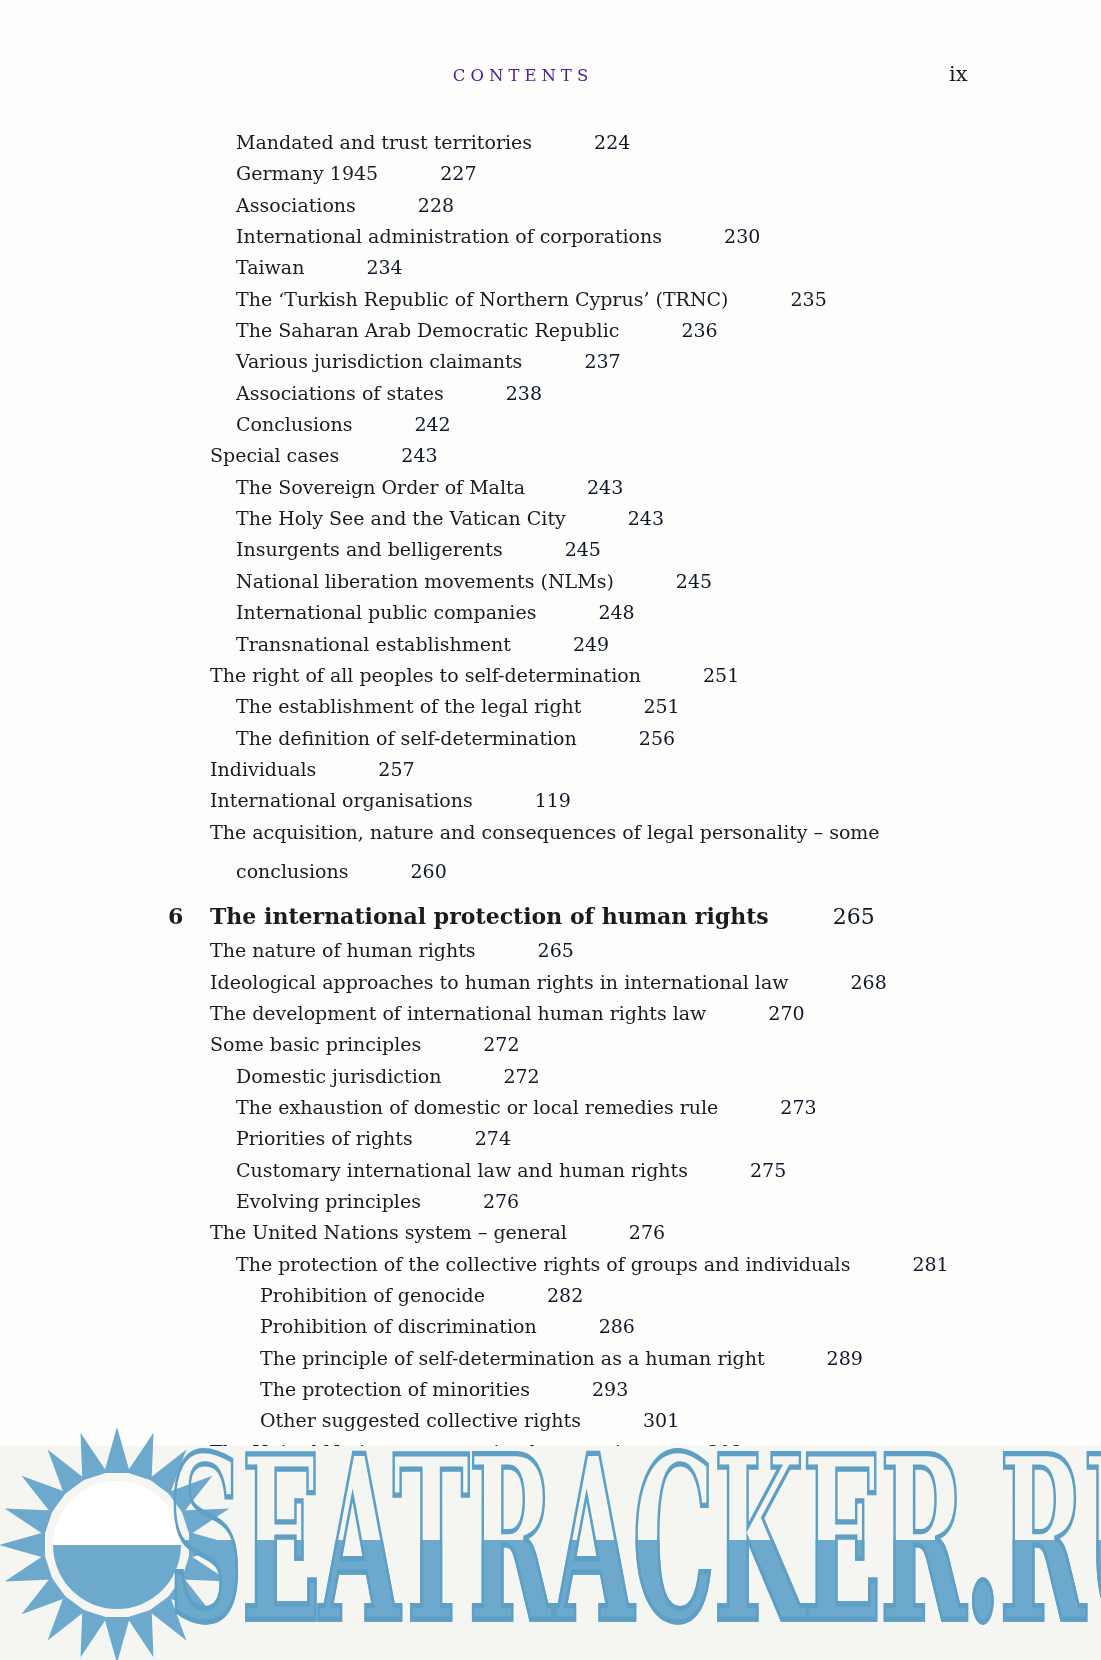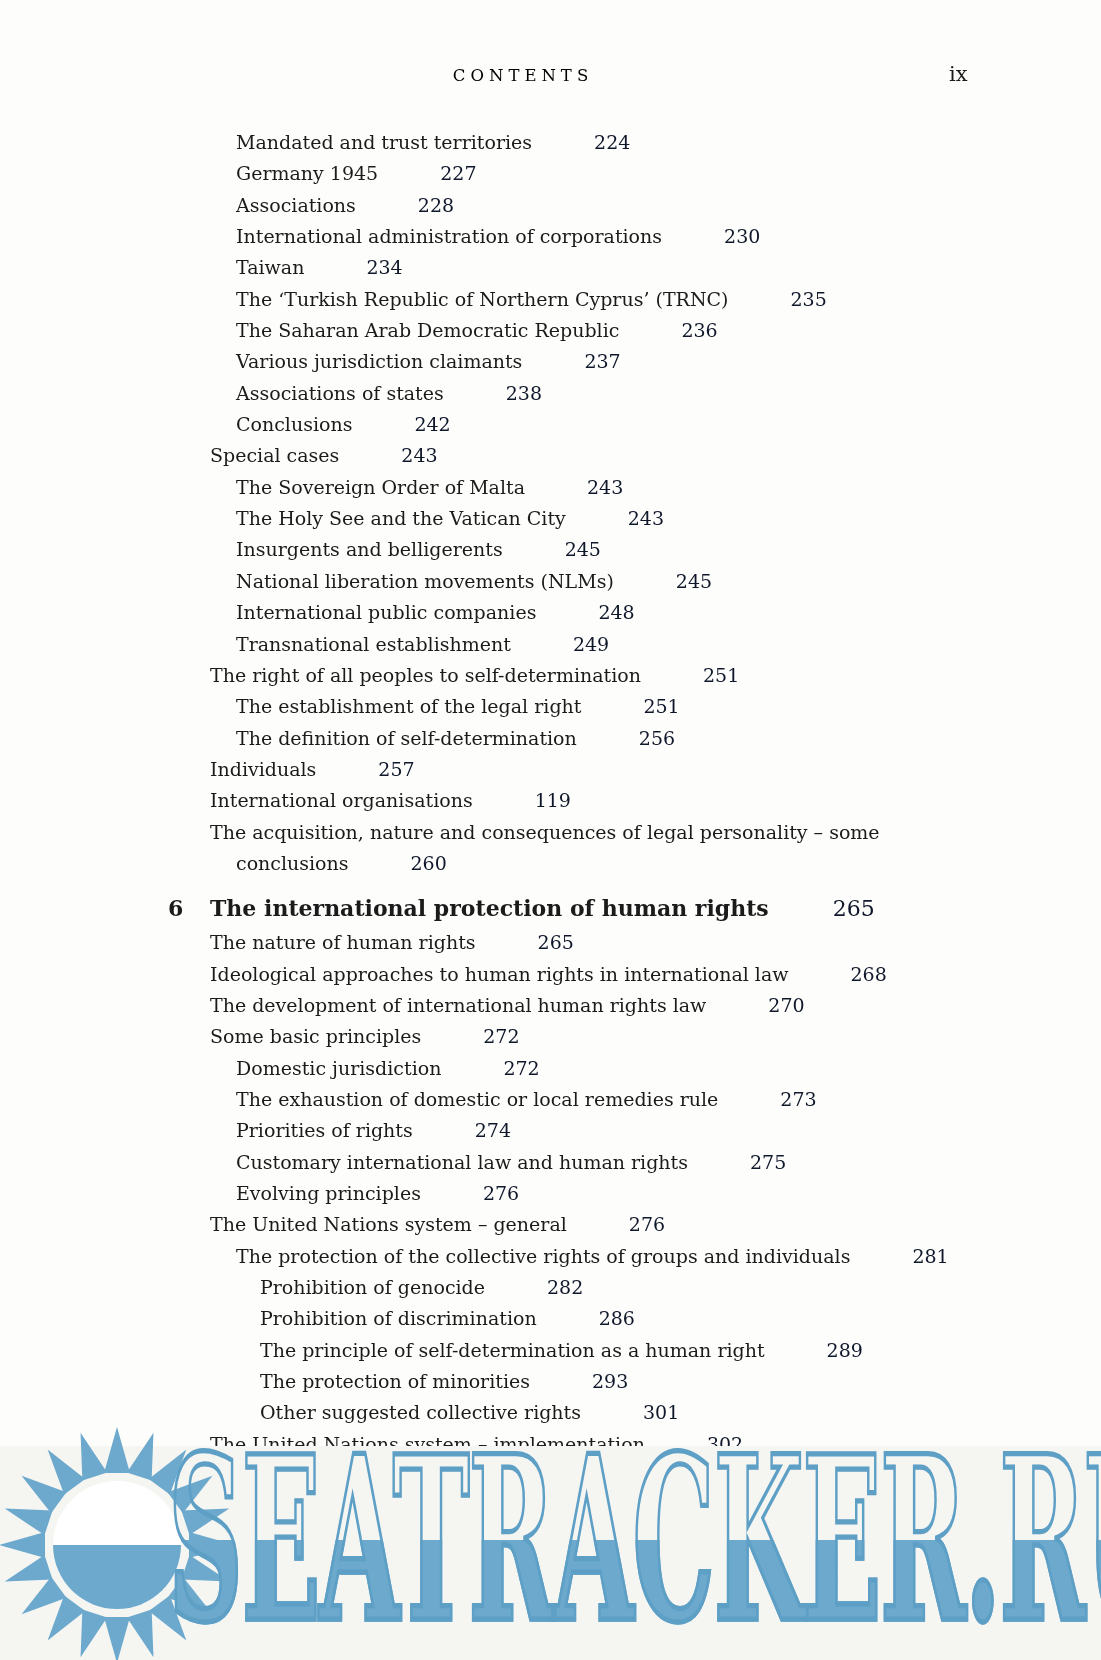--- a/index.html
+++ b/index.html
@@ -3,28 +3,28 @@
 <meta charset="utf-8">
 <style>
   html,body { margin:0; padding:0; }
   body {
     width:1101px; height:1660px; position:relative; overflow:hidden;
     background:#fdfdfb; color:#1b1b1b;
     font-family:"DejaVu Serif", "Liberation Serif", serif;
   }
   .running-head {
     position:absolute; top:66px; left:0; width:1046px; text-align:center;
-    font-size:16.5px; letter-spacing:5px; color:#000000;
+    font-size:16.5px; letter-spacing:5px; color:#4c1d95;
   }
   .folio { position:absolute; top:62px; left:912px; font-size:21px;margin-left:37px; }
   .toc { position:absolute; left:210px; top:127px; }
   .entry { font-size:19px; line-height:31.35px; white-space:nowrap; }
   .entry.l2 { padding-left:26px; }
   .entry.l3 { padding-left:50px; }
-  .entry .cont { display:block; padding-left:26px; }
+  .entry .cont { display:block; padding-left:26px;margin-top:8px; }
   .pagenum { color:#0f172a; margin-left:62px; }
   .entry.chapter {
     font-weight:bold; font-size:22px; line-height:34px;
     margin-top:12px; margin-bottom:1px; position:relative;
   }
   .entry.chapter .chnum { position:absolute; left:-42px; }
   .entry.chapter .pagenum { font-weight:normal; margin-left:64px; }
 
   
   .wm-band {

